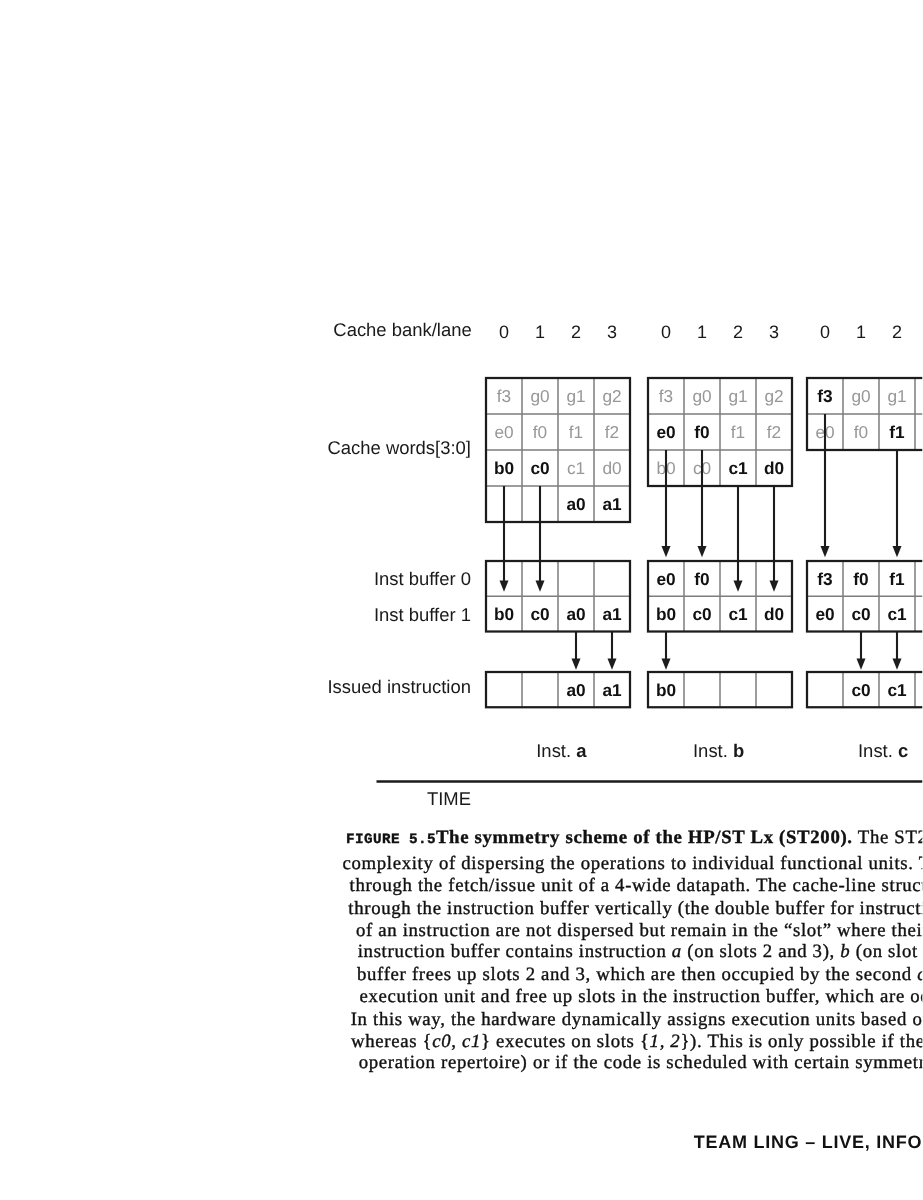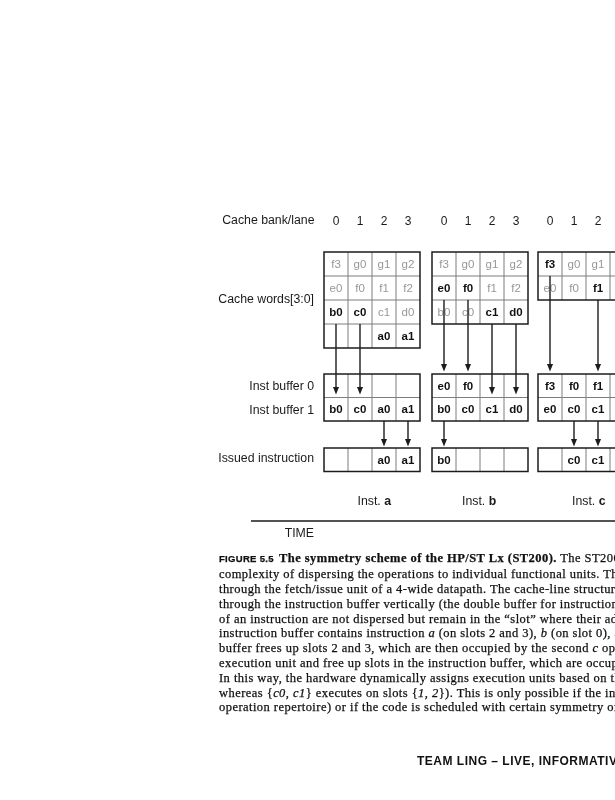--- a/index.html
+++ b/index.html
@@ -1,17 +1,17 @@
 <!DOCTYPE html>
 <html><head>
 <meta charset="utf-8">
 <style>
   html,body{margin:0;padding:0;background:#fff;}
   #page{position:relative;width:615px;height:800px;background:#ffffff;overflow:hidden;
-        font-family:"Liberation Sans",sans-serif;}
+        font-family:"Liberation Sans",sans-serif;text-align:center;}
   svg text{font-family:"Liberation Sans",sans-serif;}
   .lbl{font-size:12.3px;fill:#1a1a1a;}
   .num{font-size:12px;fill:#1a1a1a;}
   .cg{font-size:11.5px;fill:#979797;}
   .cb{font-size:11.5px;font-weight:bold;fill:#111;}
 </style>
 </head>
 <body>
 <div id="page">
 <svg width="615" height="800" viewBox="0 0 615 800">
@@ -266,21 +266,21 @@
 
   <g id="time-label">
         <text class="lbl" x="314" y="536.5" text-anchor="end">TIME</text>
       </g>
 </svg>
 
 
 <div id="caption" style="position:absolute;left:219px;top:551.4px;width:500px;
      font-family:'Liberation Serif',serif;font-size:12.5px;line-height:14.8px;color:#111;
      letter-spacing:0.45px;white-space:nowrap;-webkit-text-stroke:0.25px #111;">
-<div><span style="display:inline-block;width:60px;font-family:Liberation Sans, sans-serif;font-weight:bold;font-size:9.5px;letter-spacing:0.3px;">FIGURE 5.5</span><b>The symmetry scheme of the HP/ST Lx (ST200).</b> The ST200 trades off the</div>
+<div><span style="display:inline-block;width:60px;font-family:Liberation Mono, monospace;font-weight:bold;font-size:9.5px;letter-spacing:0.3px;">FIGURE 5.5</span><b>The symmetry scheme of the HP/ST Lx (ST200).</b> The ST200 trades off the</div>
 <div>complexity of dispersing the operations to individual functional units. This figure shows</div>
 <div>through the fetch/issue unit of a 4-wide datapath. The cache-line structure is organized</div>
 <div>through the instruction buffer vertically (the double buffer for instructions enables the)</div>
 <div>of an instruction are not dispersed but remain in the “slot” where their addresses fall.</div>
 <div>instruction buffer contains instruction <i>a</i> (on slots 2 and 3), <i>b</i> (on slot 0), and the first</div>
 <div>buffer frees up slots 2 and 3, which are then occupied by the second <i>c</i> operation. The</div>
 <div>execution unit and free up slots in the instruction buffer, which are occupied by new</div>
 <div>In this way, the hardware dynamically assigns execution units based on the position of</div>
 <div>whereas {<i>c0</i>, <i>c1</i>} executes on slots {<i>1, 2</i>}). This is only possible if the individual slots</div>
 <div>operation repertoire) or if the code is scheduled with certain symmetry of operations</div>

